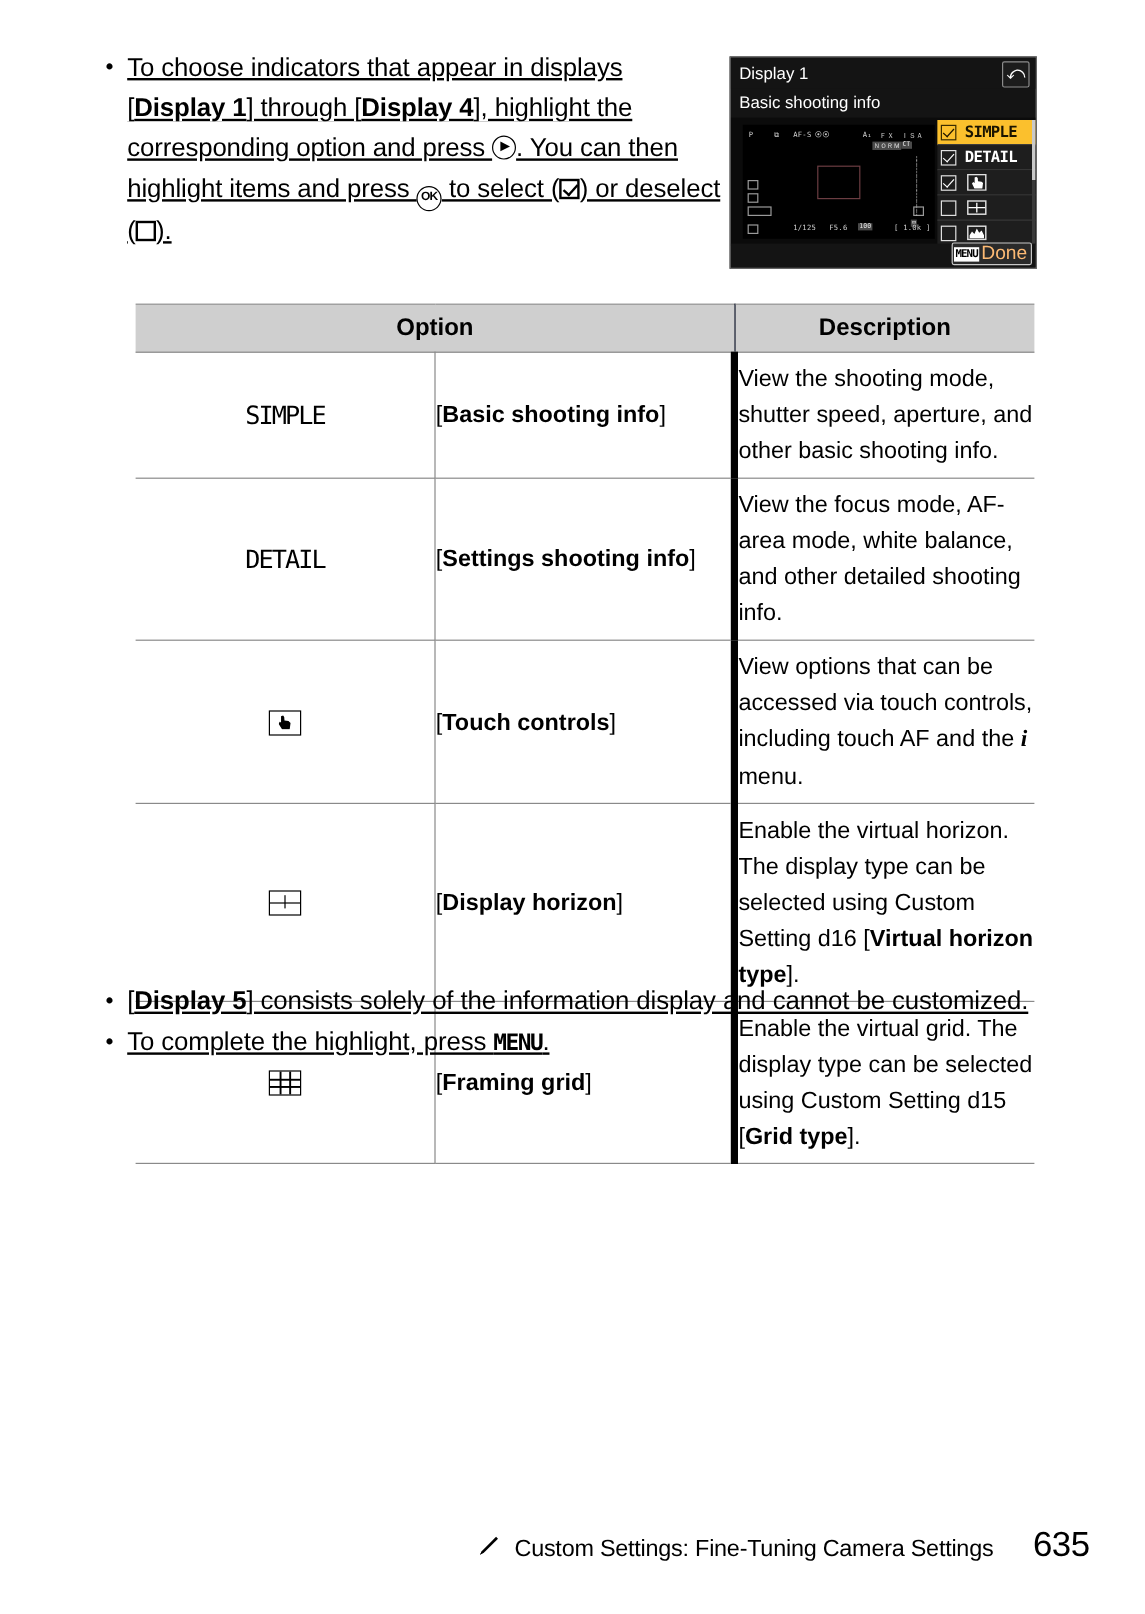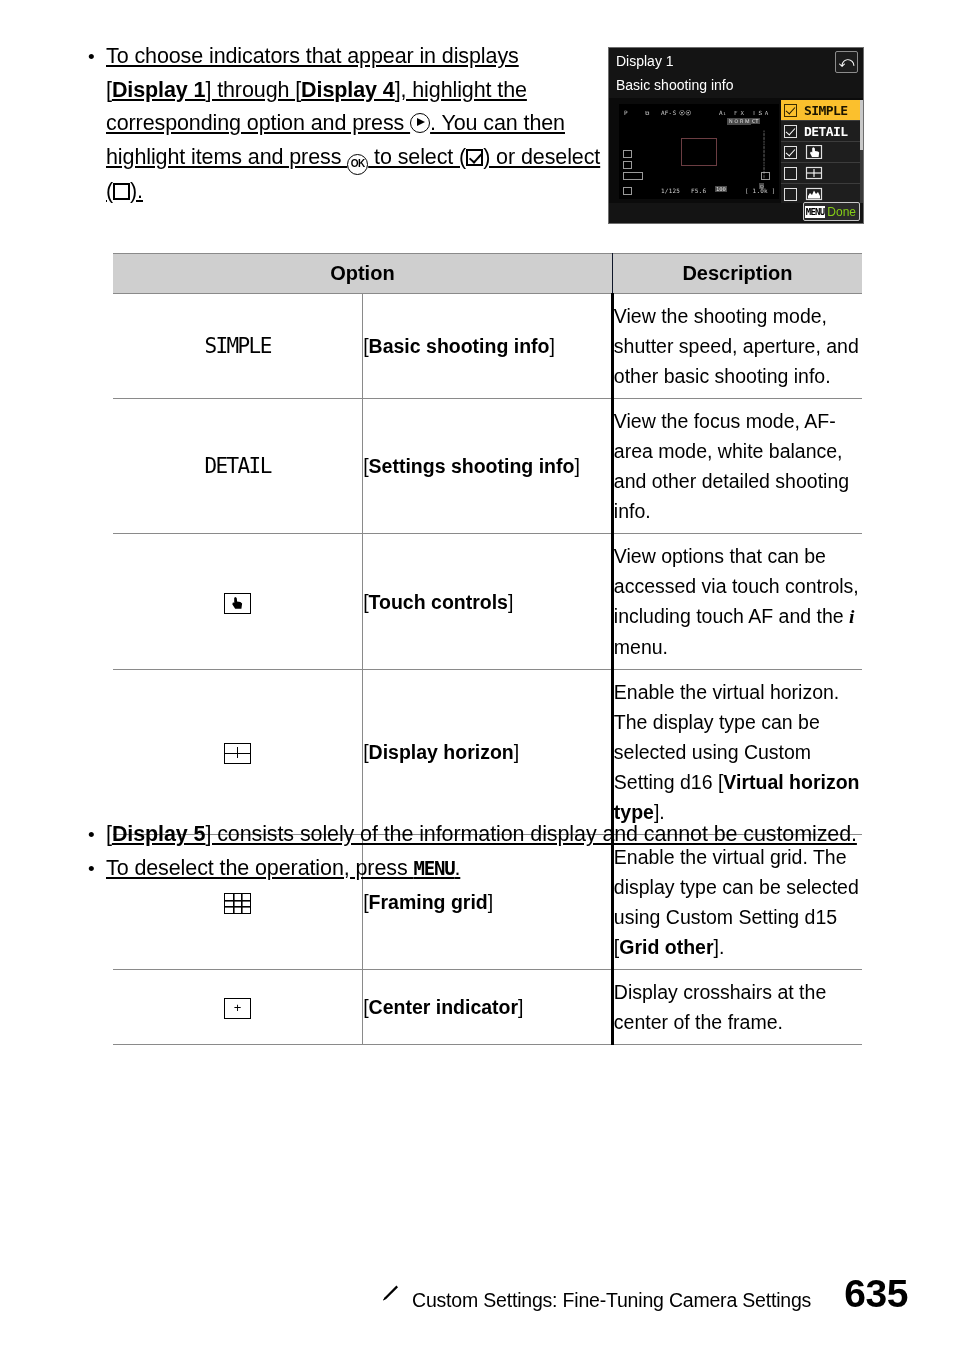--- a/index.html
+++ b/index.html
@@ -226,22 +226,22 @@
     background: #ffffff;
     color: #000000;
     font-family: "DejaVu Sans Mono", monospace;
     font-size: 9px;
     font-weight: 700;
     padding: 0 1px;
     line-height: 12px;
     letter-spacing: -0.8px;
   }
   .done-txt {
-    color: #84cc16;
-    font-size: 12px;
+    color: #fdba74;
+    font-size: 16px;
     margin-left: 2px;
     line-height: 14px;
   }
 
   
   table.opt-table {
     position: absolute;
     left: 113px;
     top: 253px;
     width: 749px;
@@ -266,21 +266,21 @@
     vertical-align: middle;
     padding: 7px 0;
   }
   td.c-icon {
     width: 93px;
     text-align: center;
     border-right: 1px solid #8a8a8a;
   }
   td.c-name {
     width: 145px;
-    border-right: 3px solid #000000;
+    border-right: 6px solid #000000;
     padding-left: 9px;
     padding-right: 4px;
     font-weight: 400;
     vertical-align: top;
     margin-top: 33px;
   }
   td.c-name b { font-weight: 700; }
   td.c-desc {
     padding-left: 11px;
     padding-right: 6px;
@@ -456,22 +456,22 @@
     position: relative;
     margin-right: 12px;
     align-self: center;
   }
   .pencil-icon svg { display: block; }
   .footer-title {
     font-size: 19.5px;
     letter-spacing: -0.2px;
   }
   .footer-page {
-    font-size: 39px;
-    font-weight: 700;
+    font-size: 29px;
+    font-weight: 400;
     margin-left: 33px;
     letter-spacing: -0.4px;
   }
 </style>
 </head>
 <body>
 
 <div class="intro-wrap">
   <div class="bullet-row">
     <div class="bullet-dot">•</div>
@@ -615,41 +615,34 @@
       <td class="c-name"><span>[</span><b>Display horizon</b><span>]</span></td>
       <td class="c-desc"><span>Enable the virtual horizon. The display type can be selected using Custom Setting d16 [</span><b>Virtual horizon type</b><span>].</span></td>
     </tr>
 
 
     <tr>
       <td class="c-icon">
         <span class="g grid"></span>
       </td>
       <td class="c-name"><span>[</span><b>Framing grid</b><span>]</span></td>
-      <td class="c-desc"><span>Enable the virtual grid. The display type can be selected using Custom Setting d15 [</span><b>Grid other</b><span>].</span></td>
+      <td class="c-desc"><span>Enable the virtual grid. The display type can be selected using Custom Setting d15 [</span><b>Grid type</b><span>].</span></td>
     </tr>
 
-    <tr>
-      <td class="c-icon">
-        <span class="g center"></span>
-      </td>
-      <td class="c-name"><span>[</span><b>Center indicator</b><span>]</span></td>
-      <td class="c-desc"><span>Display crosshairs at the center of the frame.</span></td>
-    </tr>
   </tbody>
 </table>
 
 <div class="outro-wrap">
   <div class="bullet-row">
     <div class="bullet-dot">•</div>
     <div class="bullet-body outro-text"><span>[</span><b>Display 5</b><span>] consists solely of the information display and cannot be customized.</span></div>
   </div>
   <div class="bullet-row">
     <div class="bullet-dot">•</div>
-    <div class="bullet-body outro-text"><span>To deselect the operation, press </span><span class="kbd-menu">MENU</span><span>.</span></div>
+    <div class="bullet-body outro-text"><span>To complete the highlight, press </span><span class="kbd-menu">MENU</span><span>.</span></div>
   </div>
 </div>
 
 <div class="footer">
   <span class="pencil-icon">
     <svg width="22" height="22" viewBox="0 0 22 22">
         <path d="M18.4 2.6 L20.0 4.2 L8.2 16.0 L5.0 17.6 L6.6 14.4 Z" fill="#000"></path>
         <path d="M5.0 17.6 L6.6 14.4 L7.9 15.7 Z" fill="#000"></path>
       </svg>
   </span>

